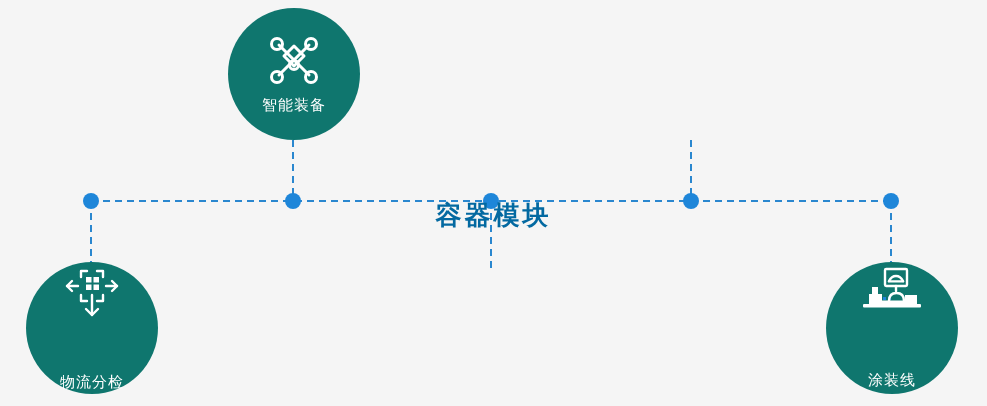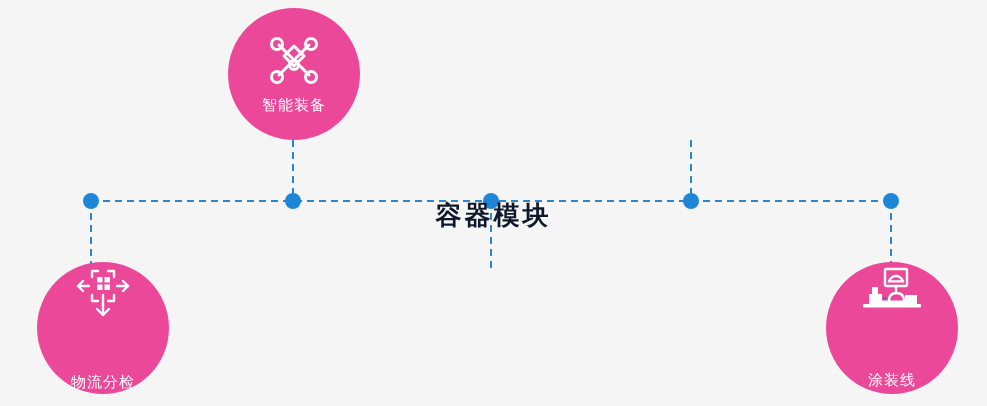--- a/index.html
+++ b/index.html
@@ -27,30 +27,30 @@
     pointer-events: none;
   }
   .watermark {
     position: absolute;
     left: 0;
     top: 198px;
     width: 987px;
     text-align: center;
     font-size: 26px;
     letter-spacing: 3px;
-    color: #0f172a;
+    color: #0369a1;
     font-weight: 700;
     user-select: none;
     pointer-events: none;
     line-height: 34px;
   }
   .node {
     position: absolute;
     border-radius: 50%;
-    background: #ec4899;
+    background: #0f766e;
     display: flex;
     flex-direction: column;
     align-items: center;
     justify-content: center;
     cursor: pointer;
   }
   .node-icon {
     display: block;
     line-height: 0;
   }
@@ -61,21 +61,21 @@
     font-weight: 400;
     white-space: nowrap;
   }
   
   .node-top .node-icon { margin-bottom: 8px; }
   .node-bottom .node-icon { margin-bottom: 10px; }
 
   
   .n-smart-equipment { left: 228px; top: 8px;   width: 132px; height: 132px; }
   .n-stereo-warehouse{ left: 626px; top: 8px;   width: 132px; height: 132px; }
-  .n-logistics-sorting{left: 37px;  top: 262px; width: 132px; height: 132px; gap: 44px; }
+  .n-logistics-sorting{left: 26px;  top: 262px; width: 132px; height: 132px; gap: 44px; }
   .n-production-line { left: 426px; top: 262px; width: 132px; height: 132px; }
   .n-painting-line   { left: 826px; top: 262px; width: 132px; height: 132px; gap: 48px; }
 </style>
 </head>
 <body>
 
 <div id="diagram-root">
 
   <svg class="svg-layer" viewBox="0 0 987 406" width="987" height="406">
 

